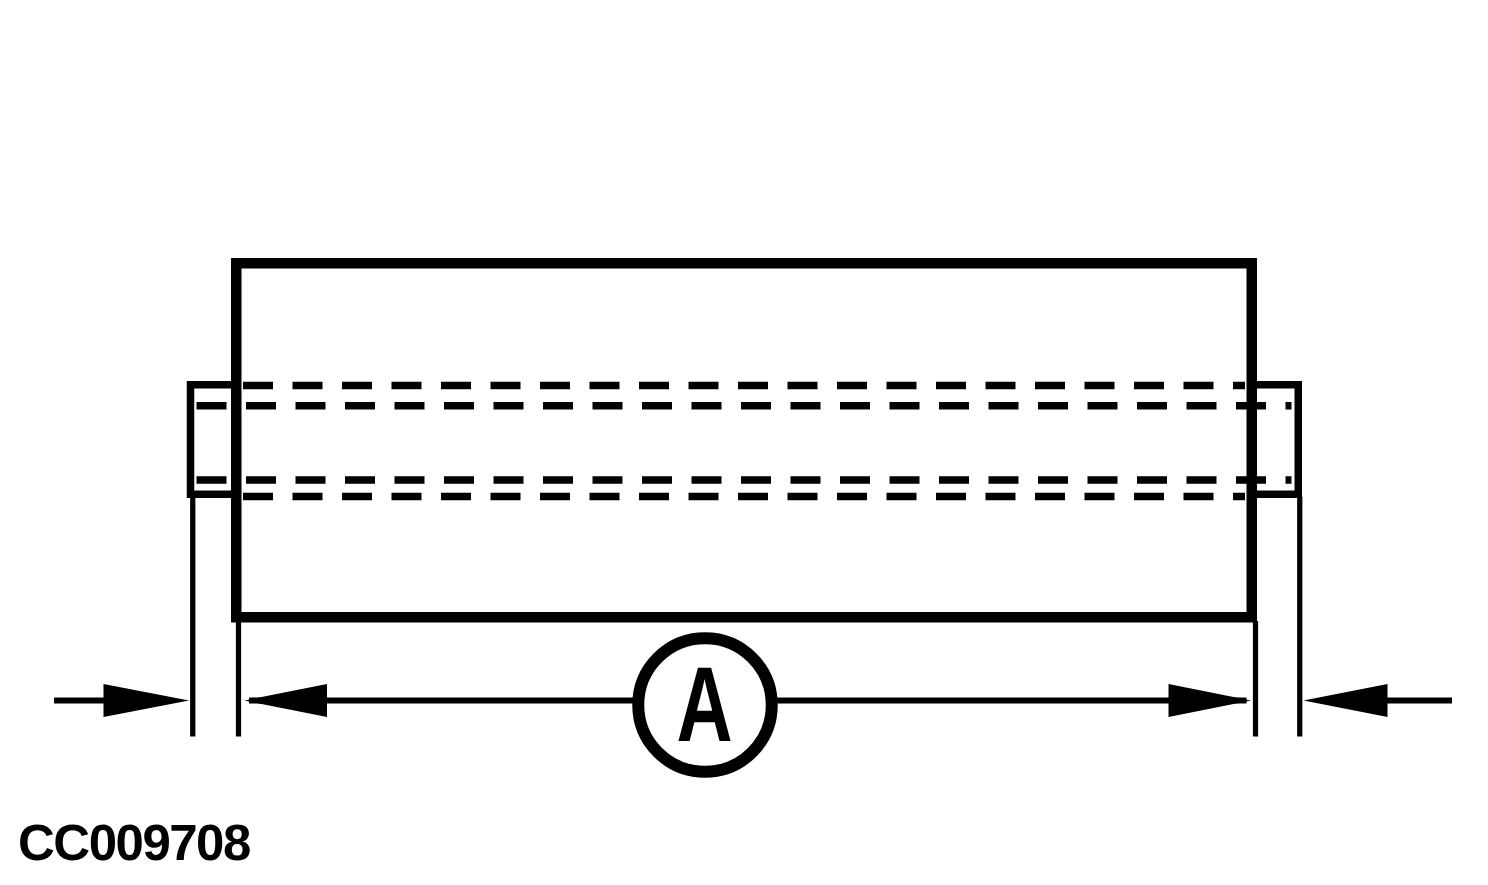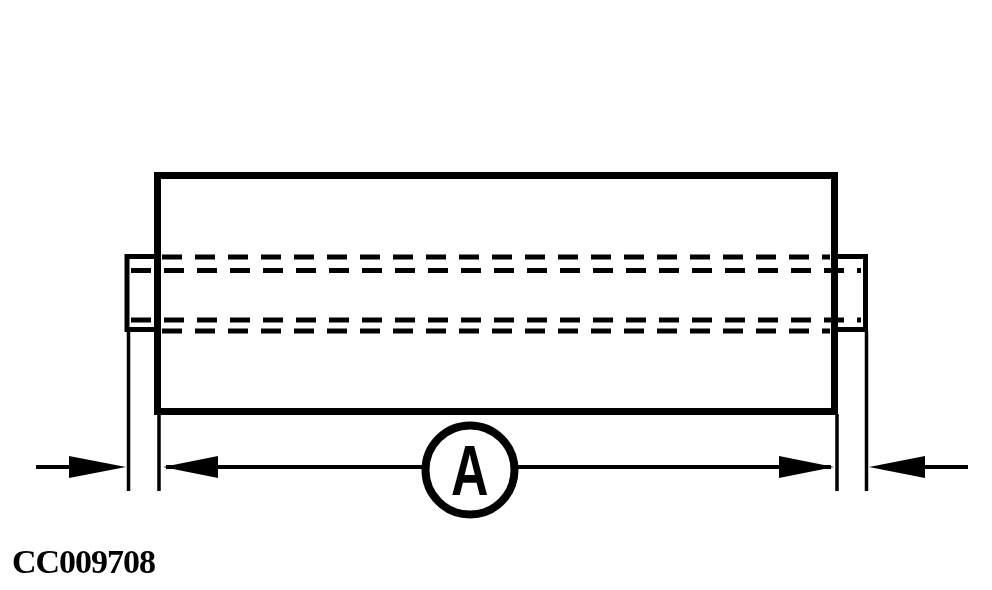--- a/index.html
+++ b/index.html
@@ -41,21 +41,20 @@
   .figure-code {
     position: absolute;
     left: 12px;
     top: 545px;
     font-weight: bold;
     font-size: 34px;
     line-height: 34px;
     letter-spacing: -1px;
     color: #000000;
     white-space: nowrap;
-    font-family: Liberation Serif, serif;
   }
 </style>
 </head>
 <body>
 
 <div class="canvas">
 
   <svg class="diagram-svg" width="992" height="590" viewBox="0 0 992 590">
 
     <rect x="127" y="256.5" width="31" height="73" fill="none" stroke="#000" stroke-width="5"></rect>

